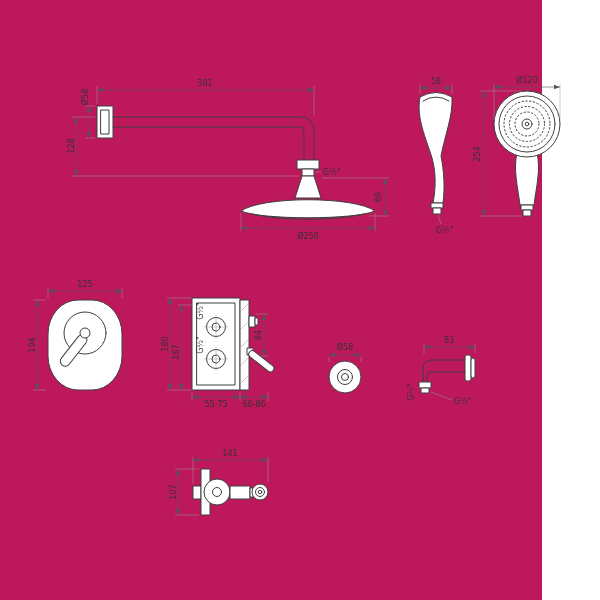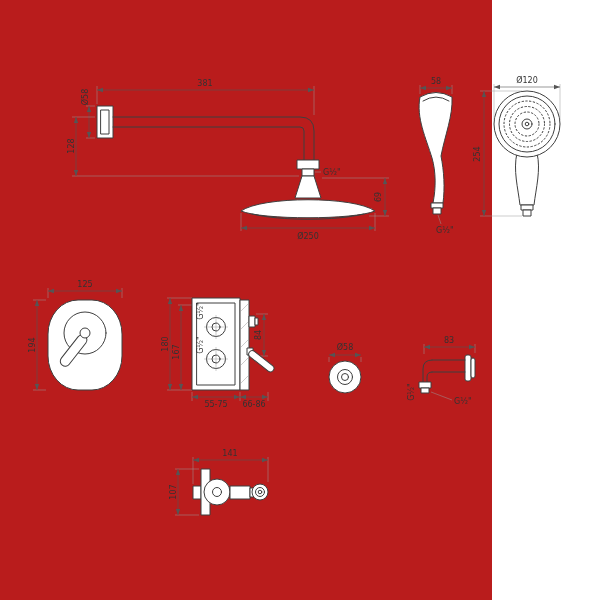--- a/index.html
+++ b/index.html
@@ -1,16 +1,16 @@
 <!DOCTYPE html>
 <html><head>
 <meta charset="utf-8">
 <style>
   html,body{margin:0;padding:0;background:#fff;width:600px;height:600px;overflow:hidden}
-  .sheet{width:492px;height:600px;background:#b91c1c}
+  .sheet{width:542px;height:600px;background:#be185d}
   svg text{font-family:"DejaVu Sans",sans-serif;font-size:8px;fill:#333}
   .obj{fill:none;stroke:#3f3f3f;stroke-width:1;stroke-linecap:round;stroke-linejoin:round}
   .objf{fill:#fff;stroke:#3f3f3f;stroke-width:1;stroke-linejoin:round}
   .dl{fill:none;stroke:#555;stroke-width:.6}
   .ext{fill:none;stroke:#999;stroke-width:.5}
   .dash{stroke-dasharray:1.5 2.3}
 </style>
 </head>
 <body>
 

